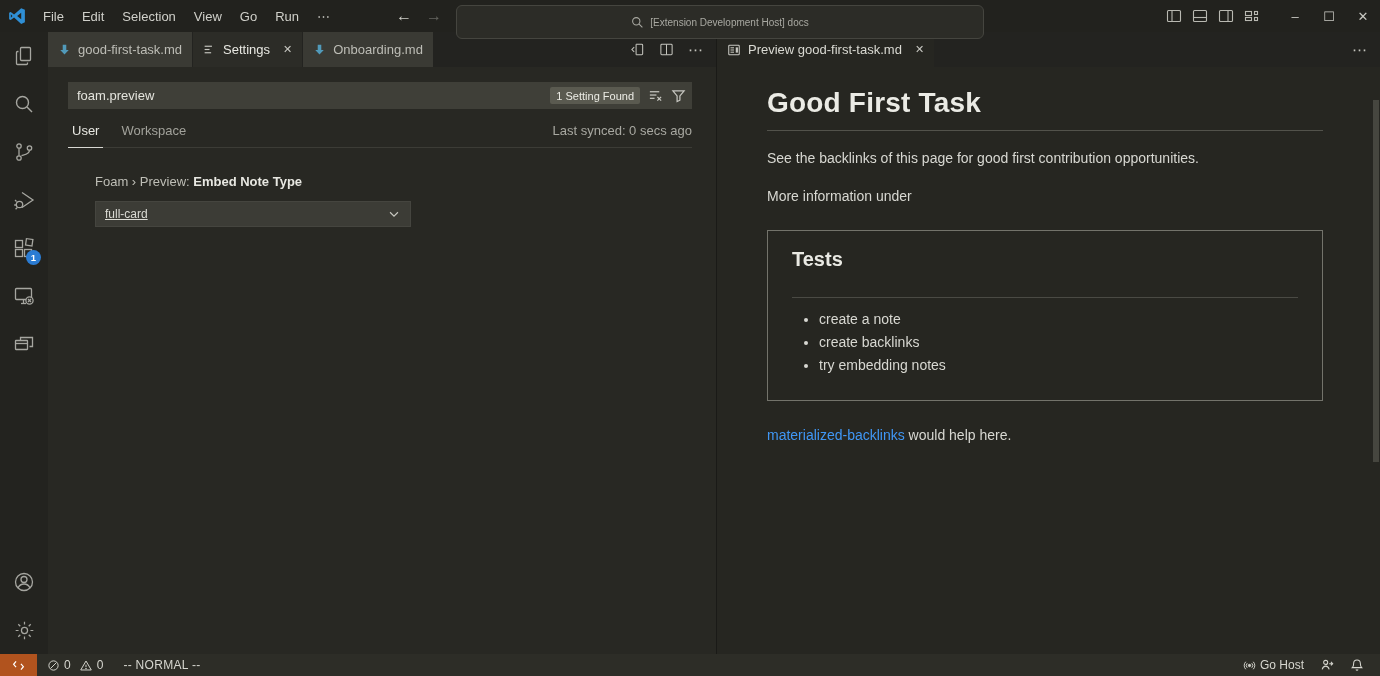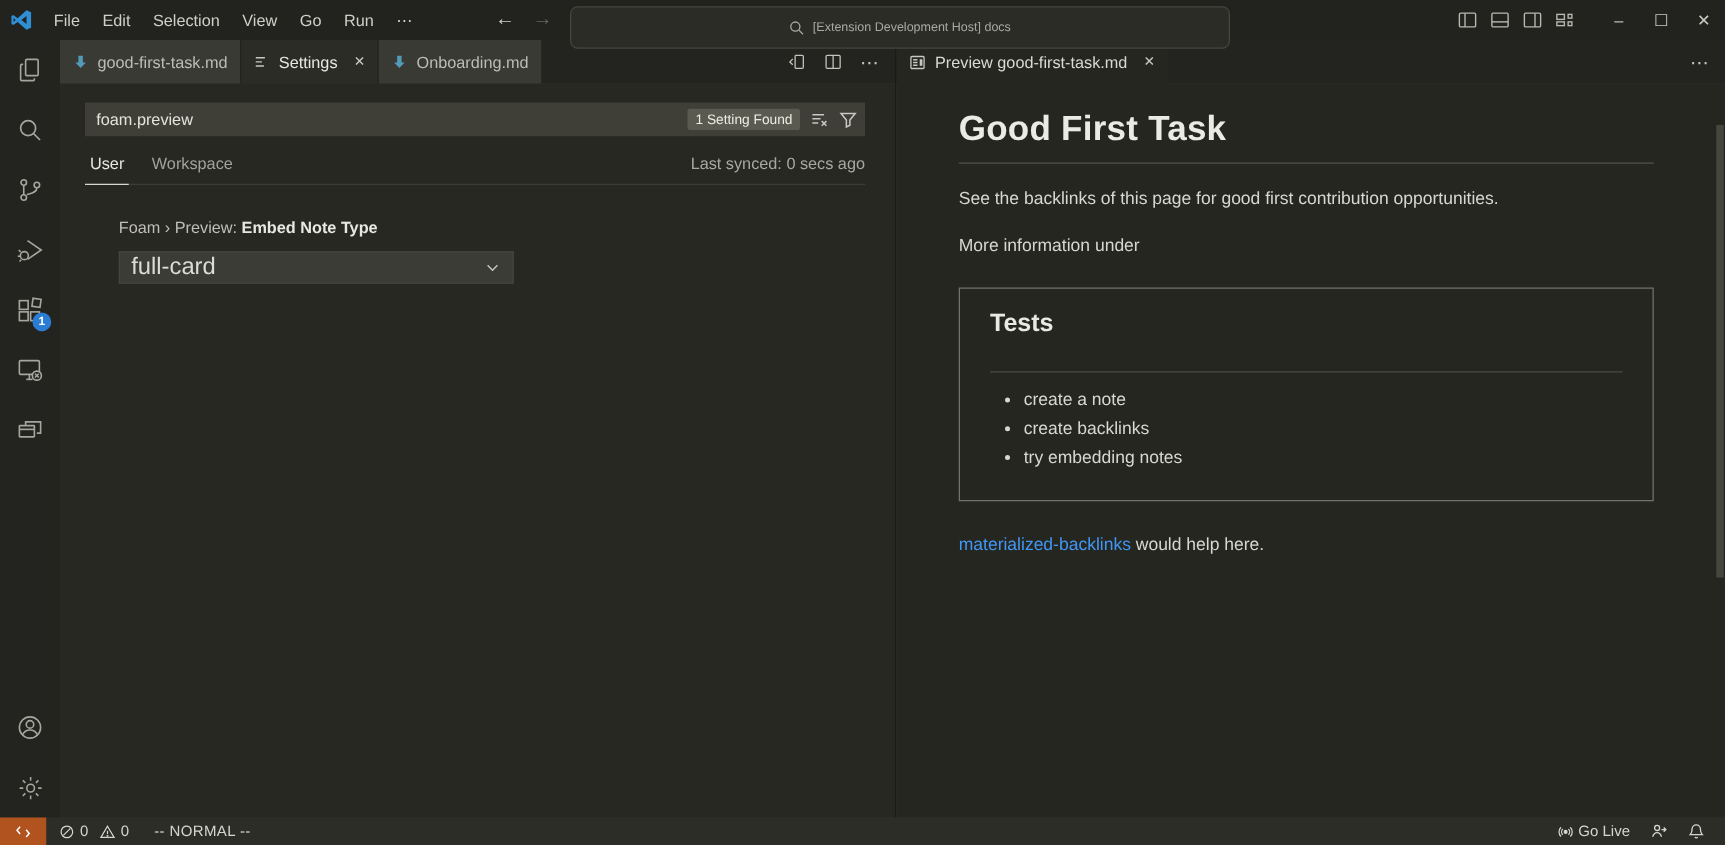--- a/index.html
+++ b/index.html
@@ -47,21 +47,21 @@
   .search-extras { display:flex; align-items:center; gap:8px; padding-right:6px; }
   .results-badge { background:#5a5a50; color:#ecece5; font-size:11px; padding:2.5px 6px; border-radius:2px; white-space:nowrap; }
   .scope-row { margin:14px 24px 0 20px; display:flex; align-items:flex-end; font-size:13px; border-bottom:1px solid #3c3c36; }
   .scope { padding:0 4px 9px 4px; color:#a2a29b; }
   .scope.active { color:#e8e8e2; border-bottom:1px solid #d8d8d2; margin-bottom:-1px; }
   .scope + .scope { margin-left:14px; }
   .last-synced { margin-left:auto; color:#a8a8a1; padding-bottom:9px; }
   .setting-item { margin:26px 0 0 47px; }
   .setting-label { font-size:13px; color:#bfbfb7; }
   .setting-label b { color:#e8e8e2; }
-  .dropdown { margin-top:12px; width:316px; height:26px; background:#3c3c36; border:1px solid #45453f; color:#dcdcd5; font-size:19px; display:flex; align-items:center; padding:0 9px; }
+  .dropdown { margin-top:12px; width:316px; height:26px; background:#3c3c36; border:1px solid #45453f; color:#dcdcd5; font-size:12px; display:flex; align-items:center; padding:0 9px;text-decoration:underline; }
   .dropdown .chev { margin-left:auto; color:#c9c9c2; }
 
   
   .preview-body { position:absolute; top:35px; left:0; right:0; bottom:0; background:#262621; color:#d8d8d2; font-size:14px; overflow:hidden; }
   .preview-inner { padding:10px 57px 0 50px; }
   .md-h1 { font-size:28px; font-weight:600; color:#ebebe5; padding-bottom:11px; border-bottom:1px solid #52524b; margin-top:10px; letter-spacing:0.2px; }
   .md-p { margin-top:17px; line-height:21px; }
   .md-card { border:1px solid #73736b; margin-top:23px; padding:0 24px 20px 24px; }
   .md-h2 { font-size:20px; font-weight:700; color:#e9e9e3; margin-top:17px; padding-bottom:26px; border-bottom:1px solid #4a4a44; }
   .md-ul { margin:13px 0 0 0; padding-left:27px; }
@@ -381,21 +381,21 @@
   </div>
   <div class="sb-right">
     <div class="sb-item">
       <span>
           <svg width="13" height="13" viewBox="0 0 16 16" fill="none" stroke="#d6d6cf" stroke-width="1.2">
             <circle cx="8" cy="8" r="1.4" fill="#d6d6cf"></circle>
             <path d="M5.2 10.8a4 4 0 0 1 0-5.6M10.8 5.2a4 4 0 0 1 0 5.6"></path>
             <path d="M3.4 12.6a6.5 6.5 0 0 1 0-9.2M12.6 3.4a6.5 6.5 0 0 1 0 9.2"></path>
           </svg>
         </span>
-      <span>Go Live</span>
+      <span>Go Host</span>
     </div>
     <div class="sb-item">
       <svg width="14" height="14" viewBox="0 0 16 16" fill="none" stroke="#d6d6cf" stroke-width="1.2">
           <circle cx="6.5" cy="5" r="2.3"></circle>
           <path d="M2.5 13c.7-2.5 2.2-3.7 4-3.7s3.3 1.2 4 3.7"></path>
           <path d="M10.5 6.5h4M12.5 4.5l2 2-2 2"></path>
         </svg>
     </div>
     <div class="sb-item">
       <svg width="14" height="14" viewBox="0 0 16 16" fill="none" stroke="#d6d6cf" stroke-width="1.2">

